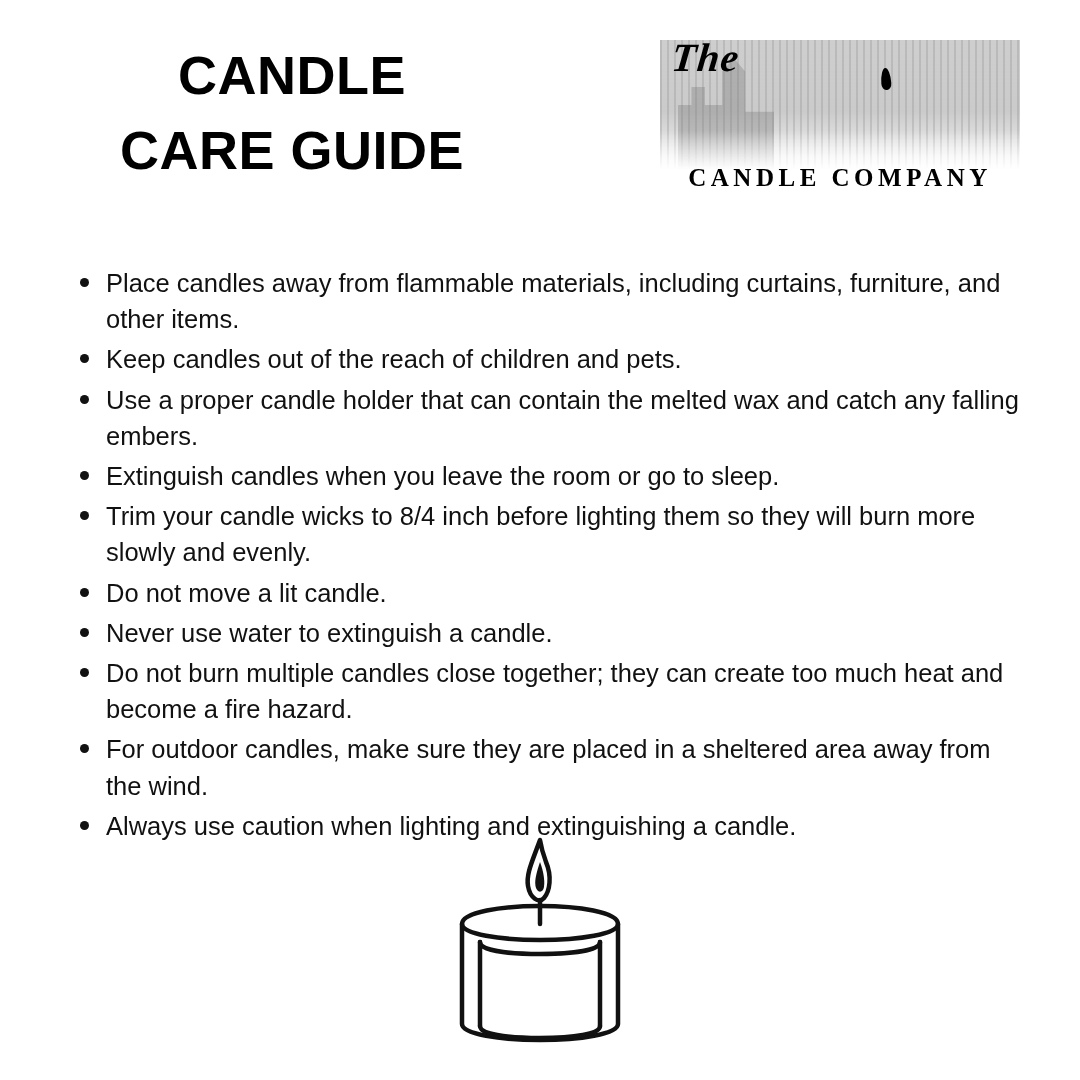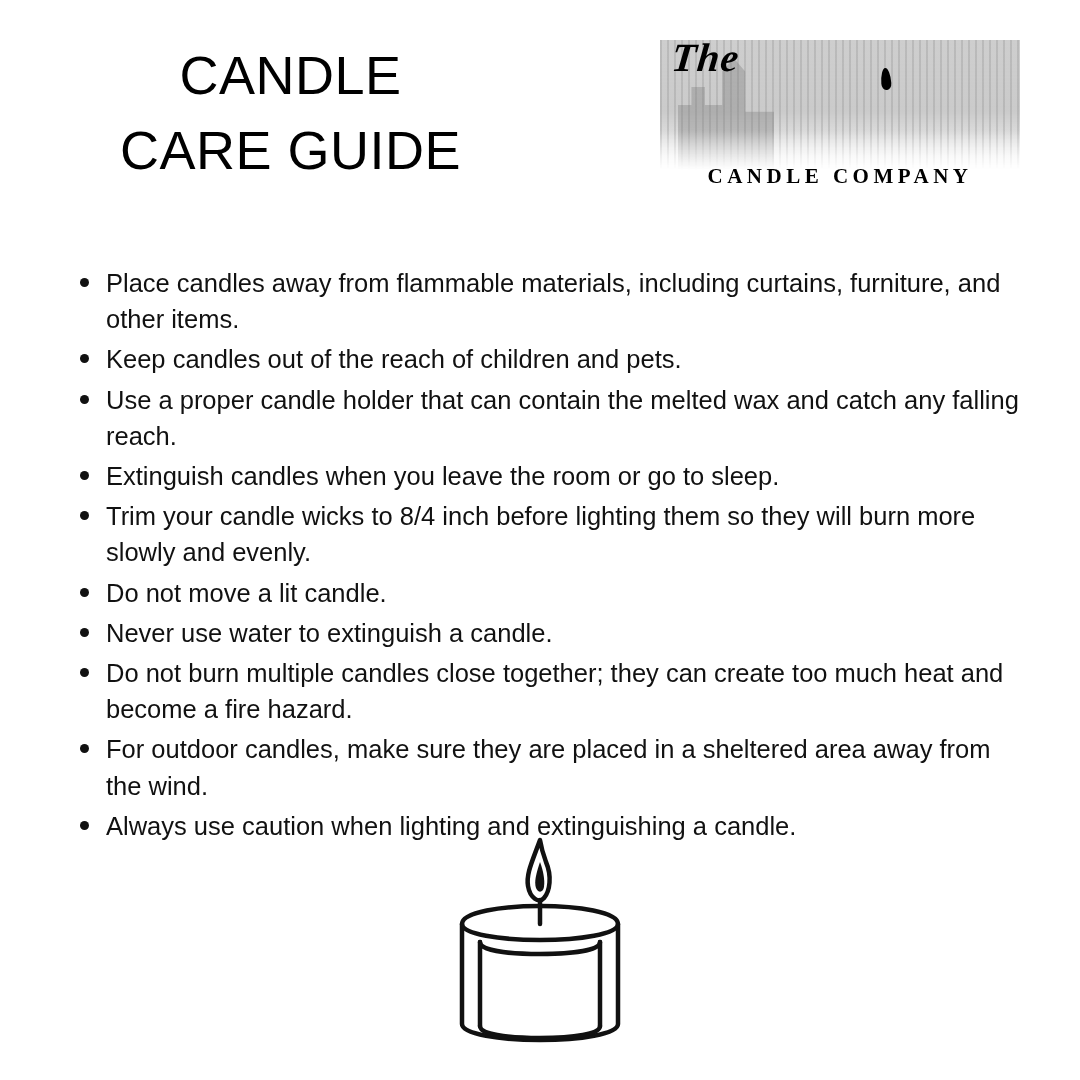--- a/index.html
+++ b/index.html
@@ -32,21 +32,21 @@
     box-sizing: border-box;
   }
 
   .title-block {
     padding-top: 14px;
     padding-left: 60px;
   }
 
   .title-line {
     font-family: "Liberation Sans", sans-serif;
-    font-weight: normal;
+    font-weight: bold;
     font-size: 54px;
     letter-spacing: 0.5px;
     line-height: 1.38;
     color: #000000;
     text-align: center;
     white-space: nowrap;
   }
 
   
   .logo {
@@ -119,21 +119,21 @@
     border-radius: 50% 50% 45% 45% / 70% 70% 30% 30%;
     transform: rotate(-4deg);
   }
   .logo-sub {
     position: absolute;
     left: 0;
     top: 132px;
     width: 360px;
     text-align: center;
     font-family: "Liberation Serif", serif;
-    font-size: 21px;
+    font-size: 25px;
     letter-spacing: 4.5px;
     color: #000000;
     font-weight: bold;
   }
 
   
   .care-list {
     margin: 58px 0 8px 0;
     padding: 0 56px 0 76px;
     list-style: none;
@@ -185,21 +185,21 @@
       <div class="logo-the">The</div>
       <div class="logo-flame"></div>
       <div class="logo-sub">CANDLE COMPANY</div>
     </div>
 
   </div>
 
   <ul class="care-list">
     <li class="care-item">Place candles away from flammable materials, including curtains, furniture, and other items.</li>
     <li class="care-item">Keep candles out of the reach of children and pets.</li>
-    <li class="care-item">Use a proper candle holder that can contain the melted wax and catch any falling reach.</li>
+    <li class="care-item">Use a proper candle holder that can contain the melted wax and catch any falling embers.</li>
     <li class="care-item">Extinguish candles when you leave the room or go to sleep.</li>
     <li class="care-item">Trim your candle wicks to 8/4 inch before lighting them so they will burn more slowly and evenly.</li>
     <li class="care-item">Do not move a lit candle.</li>
     <li class="care-item">Never use water to extinguish a candle.</li>
     <li class="care-item">Do not burn multiple candles close together; they can create too much heat and become a fire hazard.</li>
     <li class="care-item">For outdoor candles, make sure they are placed in a sheltered area away from the wind.</li>
     <li class="care-item">Always use caution when lighting and extinguishing a candle.</li>
   </ul>
 
   <div class="candle-wrap">

